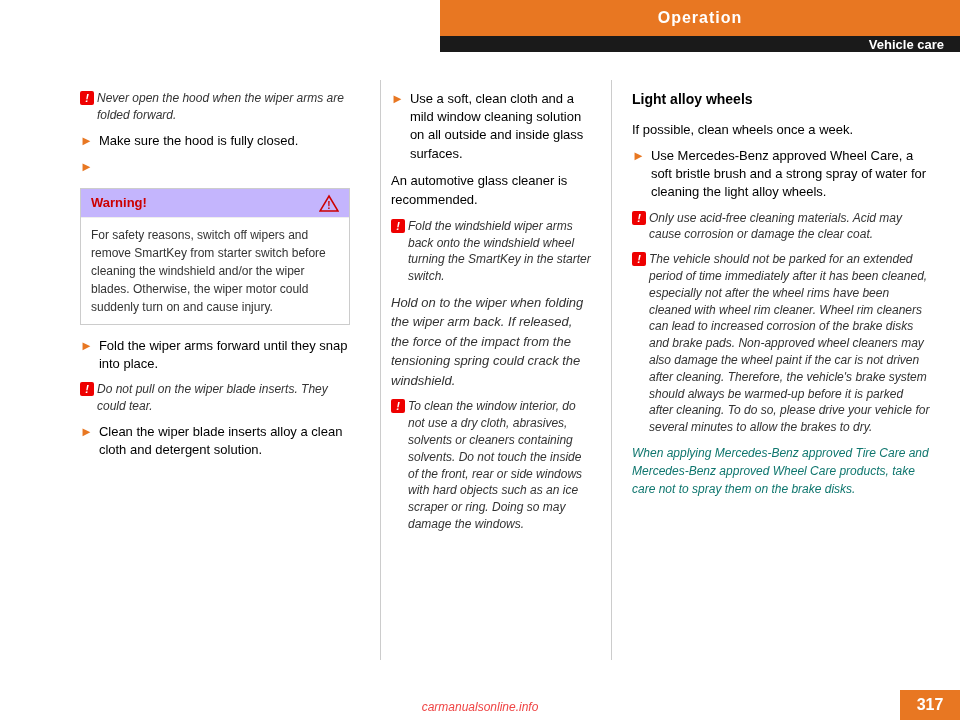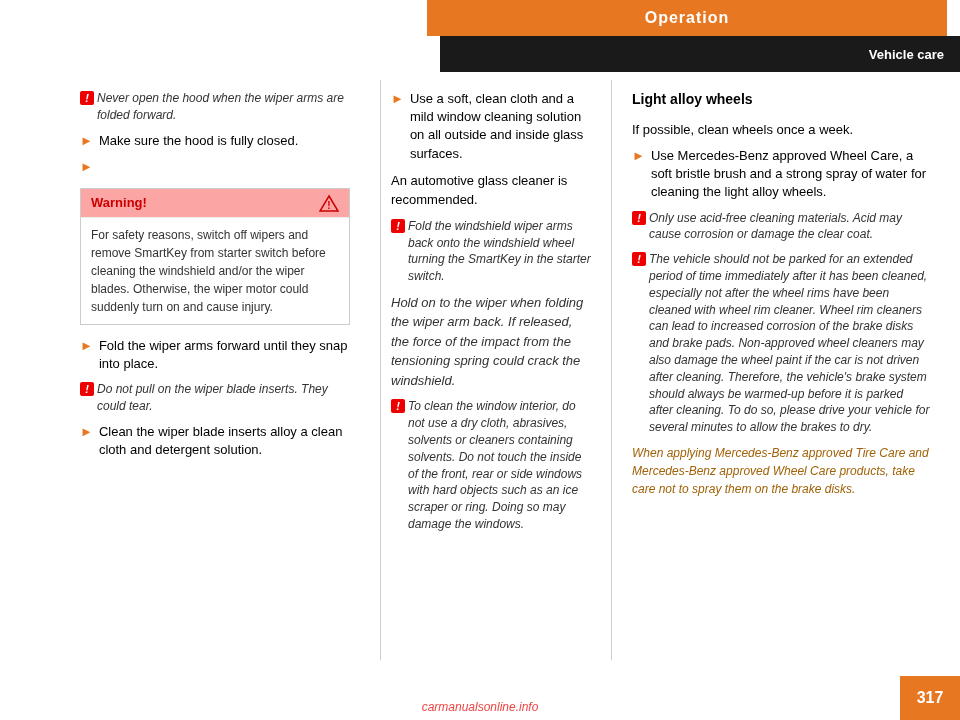--- a/index.html
+++ b/index.html
@@ -19,40 +19,40 @@
       position: absolute;
       top: 0;
       left: 0;
       right: 0;
       height: 36px;
       background: #fff;
     }
     .header-orange {
       position: absolute;
       top: 0;
-      right: 13px;
+      right: 0;
       width: 520px;
       height: 36px;
       background: #e87722;
       display: flex;
       align-items: center;
       justify-content: center;
     }
     .header-orange-title {
       color: #fff;
       font-size: 16px;
       font-weight: bold;
       letter-spacing: 1px;
     }
     .header-subbar {
       position: absolute;
       top: 36px;
       right: 0;
       width: 520px;
-      height: 36px;
+      height: 16px;
       background: #1a1a1a;
       display: flex;
       align-items: center;
       padding-right: 16px;
       justify-content: flex-end;
     }
     .header-subbar-text {
       color: #fff;
       font-size: 13px;
       font-weight: bold;
@@ -139,21 +139,21 @@
       font-size: 13px;
     }
 
     
     .warning-box {
       border: 1px solid #ccc;
       margin: 12px 0;
       padding: 0;
     }
     .warning-box-header {
-      background: #fca5a5;
+      background: #c4b5fd;
       padding: 5px 10px;
       display: flex;
       align-items: center;
       justify-content: space-between;
       border-bottom: 1px solid #eee;
     }
     .warning-box-title {
       font-weight: bold;
       font-size: 13px;
       color: #cc0000;
@@ -168,21 +168,21 @@
       line-height: 1.5;
       color: #333;
     }
 
     
     .page-number-box {
       position: absolute;
       bottom: 0;
       right: 0;
       width: 60px;
-      height: 44px;
+      height: 30px;
       background: #e87722;
       display: flex;
       align-items: center;
       justify-content: center;
       margin-top: 10px;
     }
     .page-number {
       color: #fff;
       font-weight: bold;
       font-size: 16px;
@@ -314,21 +314,21 @@
     <div class="warning-inline">
       <span class="warning-icon">!</span>
       <span>Only use acid-free cleaning materials. Acid may cause corrosion or damage the clear coat.</span>
     </div>
 
     <div class="warning-inline">
       <span class="warning-icon">!</span>
       <span>The vehicle should not be parked for an extended period of time immediately after it has been cleaned, especially not after the wheel rims have been cleaned with wheel rim cleaner. Wheel rim cleaners can lead to increased corrosion of the brake disks and brake pads. Non-approved wheel cleaners may also damage the wheel paint if the car is not driven after cleaning. Therefore, the vehicle's brake system should always be warmed-up before it is parked after cleaning. To do so, please drive your vehicle for several minutes to allow the brakes to dry.</span>
     </div>
 
-    <div class="body-text" style="font-style:italic; font-size:12px; color:#a16207; margin-top:8px;">When applying Mercedes-Benz approved Tire Care and Mercedes-Benz approved Wheel Care products, take care not to spray them on the brake disks.</div>
+    <div class="body-text" style="font-style:italic; font-size:12px; color:#0f766e; margin-top:8px;">When applying Mercedes-Benz approved Tire Care and Mercedes-Benz approved Wheel Care products, take care not to spray them on the brake disks.</div>
   </div>
 
 </div>
 
 <div class="page-number-box">
   <span class="page-number">317</span>
 </div>
 
 <div class="watermark">carmanualsonline.info</div>
 

